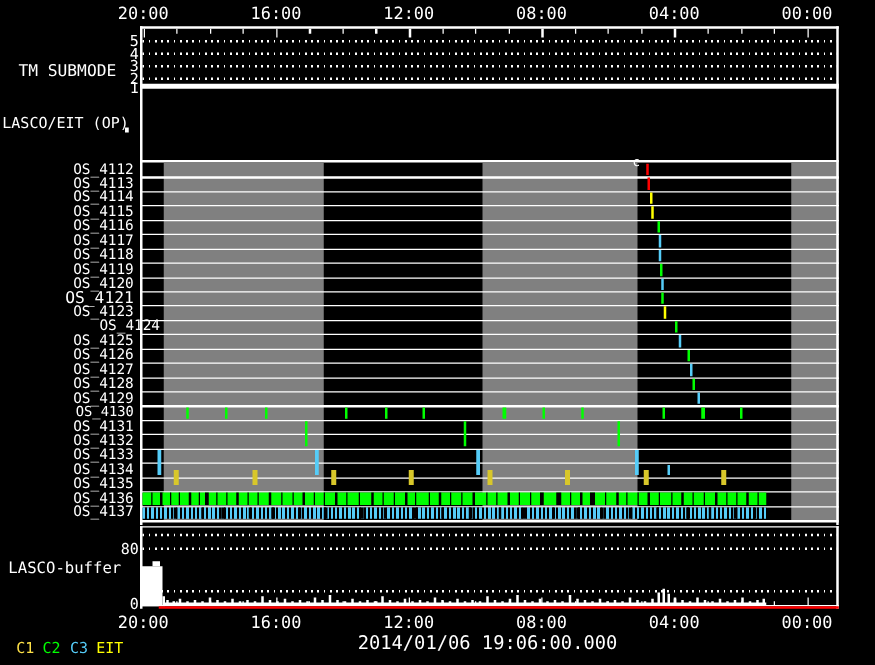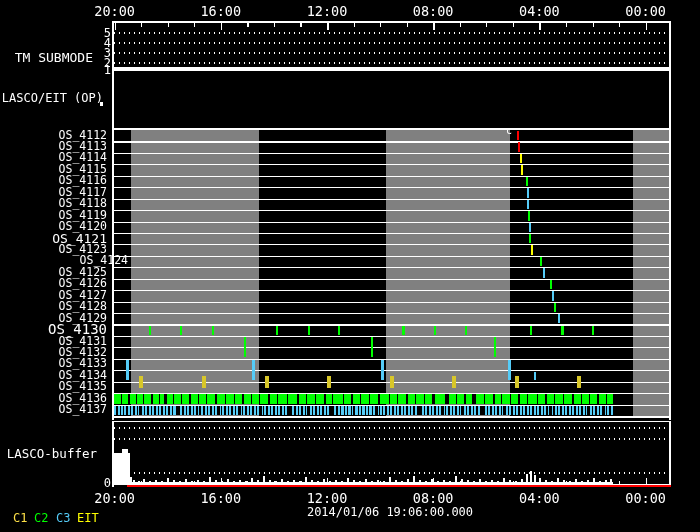--- a/index.html
+++ b/index.html
@@ -4,21 +4,21 @@
 <style>
   html,body{margin:0;padding:0;background:#000;}
   #screen{position:relative;width:700px;height:532px;background:#000;overflow:hidden;
           font-family:"DejaVu Sans Mono","Liberation Mono",monospace;color:#fff;}
   .abs{position:absolute;}
   .lbl{position:absolute;white-space:pre;color:#fff;z-index:5;}
   .dot{position:absolute;height:1.5px;background:repeating-linear-gradient(90deg,#fff 0 1.3px,transparent 1.3px 5px);}
   #tm-label{left:0;top:50px;width:93px;text-align:right;font-size:13px;}
   #op-label{left:0;top:91px;width:103px;text-align:right;font-size:12px;}
   #buffer-label{left:0;top:446px;width:97px;text-align:right;font-size:12.5px;}
-  #timestamp{left:280px;top:505px;width:220px;text-align:center;font-size:12px;}
+  #timestamp{left:280px;top:505px;width:220px;text-align:center;font-size:15px;}
   #event-marker{left:503px;top:125px;width:12px;text-align:center;font-size:10px;}
 </style>
 </head>
 <body>
 
 <div id="screen">
   <div class="lbl" id="tm-label">TM SUBMODE</div>
   <div class="lbl" id="op-label">LASCO/EIT (OP)</div>
   <div class="lbl" id="buffer-label">LASCO-buffer</div>
   <div class="lbl" id="timestamp">2014/01/06 19:06:00.000</div>
@@ -105,21 +105,21 @@
     <div class="lbl" style="left: 0px; top: 209.68px; width: 107px; text-align: right; font-size: 11.5px; color: rgb(255, 255, 255); line-height: 11.44px; height: 11.44px;">OS_4119</div>
     <div class="lbl" style="left: 0px; top: 221.12px; width: 107px; text-align: right; font-size: 11.5px; color: rgb(255, 255, 255); line-height: 11.44px; height: 11.44px;">OS_4120</div>
     <div class="lbl" style="left: 0px; top: 232.56px; width: 107px; text-align: right; font-size: 13px; color: rgb(255, 255, 255); line-height: 11.44px; height: 11.44px;">OS_4121</div>
     <div class="lbl" style="left: 0px; top: 244px; width: 107px; text-align: right; font-size: 11.5px; color: rgb(255, 255, 255); line-height: 11.44px; height: 11.44px;">OS_4123</div>
     <div class="lbl" style="left: 0px; top: 255.44px; width: 107px; text-align: right; font-size: 11.5px; color: rgb(255, 255, 255); line-height: 11.44px; height: 11.44px; margin-left: 21px;">OS_4124</div>
     <div class="lbl" style="left: 0px; top: 266.88px; width: 107px; text-align: right; font-size: 11.5px; color: rgb(255, 255, 255); line-height: 11.44px; height: 11.44px;">OS_4125</div>
     <div class="lbl" style="left: 0px; top: 278.32px; width: 107px; text-align: right; font-size: 11.5px; color: rgb(255, 255, 255); line-height: 11.44px; height: 11.44px;">OS_4126</div>
     <div class="lbl" style="left: 0px; top: 289.76px; width: 107px; text-align: right; font-size: 11.5px; color: rgb(255, 255, 255); line-height: 11.44px; height: 11.44px;">OS_4127</div>
     <div class="lbl" style="left: 0px; top: 301.2px; width: 107px; text-align: right; font-size: 11.5px; color: rgb(255, 255, 255); line-height: 11.44px; height: 11.44px;">OS_4128</div>
     <div class="lbl" style="left: 0px; top: 312.64px; width: 107px; text-align: right; font-size: 11.5px; color: rgb(255, 255, 255); line-height: 11.44px; height: 11.44px;">OS_4129</div>
-    <div class="lbl" style="left: 0px; top: 324.08px; width: 107px; text-align: right; font-size: 14px; color: rgb(255, 255, 255); line-height: 11.44px; height: 11.44px;">OS_4130</div>
+    <div class="lbl" style="left: 0px; top: 324.08px; width: 107px; text-align: right; font-size: 11px; color: rgb(255, 255, 255); line-height: 11.44px; height: 11.44px;">OS_4130</div>
     <div class="lbl" style="left: 0px; top: 335.52px; width: 107px; text-align: right; font-size: 11.5px; color: rgb(255, 255, 255); line-height: 11.44px; height: 11.44px;">OS_4131</div>
     <div class="lbl" style="left: 0px; top: 346.96px; width: 107px; text-align: right; font-size: 11.5px; color: rgb(255, 255, 255); line-height: 11.44px; height: 11.44px;">OS_4132</div>
     <div class="lbl" style="left: 0px; top: 358.4px; width: 107px; text-align: right; font-size: 11.5px; color: rgb(255, 255, 255); line-height: 11.44px; height: 11.44px;">OS_4133</div>
     <div class="lbl" style="left: 0px; top: 369.84px; width: 107px; text-align: right; font-size: 11.5px; color: rgb(255, 255, 255); line-height: 11.44px; height: 11.44px;">OS_4134</div>
     <div class="lbl" style="left: 0px; top: 381.28px; width: 107px; text-align: right; font-size: 11.5px; color: rgb(255, 255, 255); line-height: 11.44px; height: 11.44px;">OS_4135</div>
     <div class="lbl" style="left: 0px; top: 392.72px; width: 107px; text-align: right; font-size: 11.5px; color: rgb(255, 255, 255); line-height: 11.44px; height: 11.44px;">OS_4136</div>
     <div class="lbl" style="left: 0px; top: 404.16px; width: 107px; text-align: right; font-size: 11.5px; color: rgb(255, 255, 255); line-height: 11.44px; height: 11.44px;">OS_4137</div>
     <div class="abs" style="left: 517px; top: 131px; width: 2px; height: 9.44px; background: rgb(255, 0, 0);"></div>
     <div class="abs" style="left: 518px; top: 142.44px; width: 2px; height: 9.44px; background: rgb(255, 0, 0);"></div>
     <div class="abs" style="left: 520px; top: 153.88px; width: 2px; height: 9.44px; background: rgb(255, 255, 0);"></div>
@@ -245,20 +245,21 @@
     <div class="abs" style="left: 549px; top: 405.76px; width: 3px; height: 9.24px; background: rgb(0, 0, 0);"></div>
     <div class="abs" style="left: 567px; top: 405.76px; width: 2px; height: 9.24px; background: rgb(0, 0, 0);"></div>
     <div class="abs" style="left: 587px; top: 405.76px; width: 3px; height: 9.24px; background: rgb(0, 0, 0);"></div>
     <div class="abs" style="left: 603px; top: 405.76px; width: 2px; height: 9.24px; background: rgb(0, 0, 0);"></div>
     <div class="abs" style="left: 112px; top: 420.5px; width: 559px; height: 1.2px; background: rgb(255, 255, 255);"></div>
     <div class="abs" style="left: 112px; top: 420.5px; width: 2px; height: 66.5px; background: rgb(255, 255, 255);"></div>
     <div class="abs" style="left: 669px; top: 420.5px; width: 2px; height: 66.5px; background: rgb(255, 255, 255);"></div>
     <div class="dot" style="left: 114px; top: 427px; width: 555px;"></div>
     <div class="dot" style="left: 114px; top: 438.36px; width: 555px;"></div>
     <div class="dot" style="left: 114px; top: 472.44px; width: 555px;"></div>
+    <div class="lbl" style="left: 0px; top: 431.86px; width: 111px; text-align: right; font-size: 12px; color: rgb(255, 255, 255);">80</div>
     <div class="lbl" style="left: 0px; top: 475.5px; width: 111px; text-align: right; font-size: 12px; color: rgb(255, 255, 255);">0</div>
     <div class="abs" style="left: 113px; top: 453px; width: 17px; height: 32.3px; background: rgb(255, 255, 255);"></div>
     <div class="abs" style="left: 122px; top: 449px; width: 6px; height: 4px; background: rgb(255, 255, 255);"></div>
     <div class="abs" style="left: 130px; top: 477px; width: 2px; height: 8px; background: rgb(255, 255, 255);"></div>
     <div class="abs" style="left: 131px; top: 482px; width: 482px; height: 1.8px; background: rgb(255, 255, 255);"></div>
     <div class="abs" style="left: 133px; top: 480px; width: 1.5px; height: 3.8px; background: rgb(255, 255, 255);"></div>
     <div class="abs" style="left: 138px; top: 481px; width: 1.5px; height: 2.8px; background: rgb(255, 255, 255);"></div>
     <div class="abs" style="left: 143px; top: 479px; width: 1.5px; height: 4.8px; background: rgb(255, 255, 255);"></div>
     <div class="abs" style="left: 149px; top: 481px; width: 1.5px; height: 2.8px; background: rgb(255, 255, 255);"></div>
     <div class="abs" style="left: 155px; top: 480px; width: 1.5px; height: 3.8px; background: rgb(255, 255, 255);"></div>

